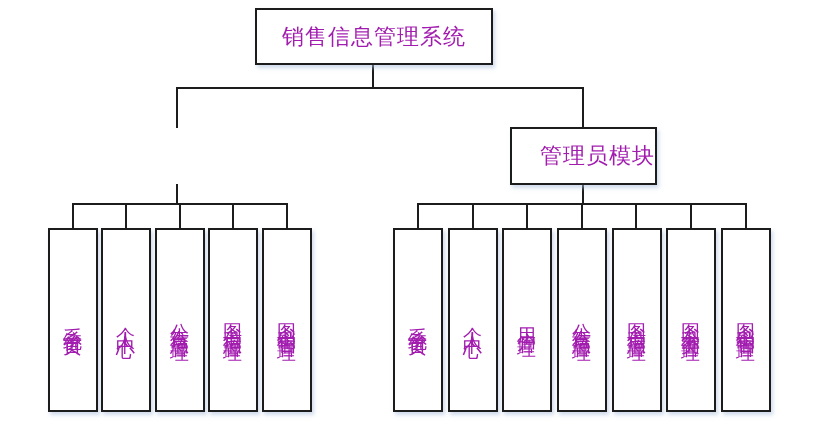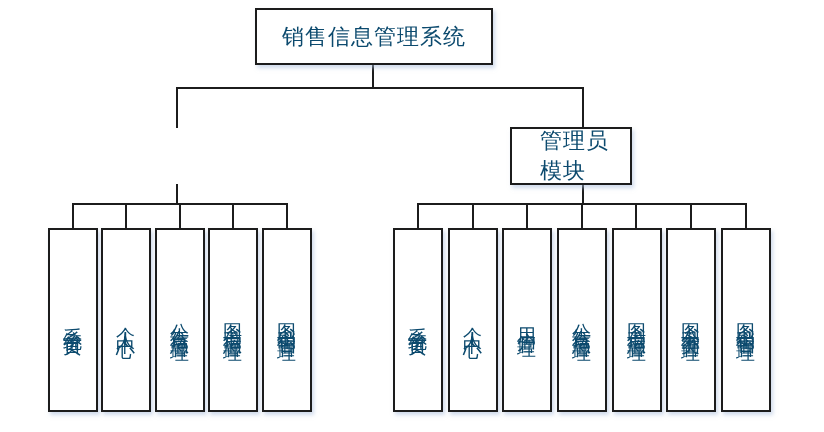--- a/index.html
+++ b/index.html
@@ -10,26 +10,26 @@
     overflow:hidden;
     font-family:"Liberation Serif","DejaVu Serif",serif;
   }
   .box{
     position:absolute;
     box-sizing:border-box;
     background:#ffffff;
     border:2px solid #1c1c1c;
     box-shadow:2px 3px 4px rgba(170,190,220,0.55);
     display:flex;align-items:center;justify-content:center;
-    color:#0c4a6e;
+    color:#a21caf;
   }
   .root-box{left:255px;top:8px;width:238px;height:57px;font-size:22px;letter-spacing:1px;}
   .module-box{top:127px;height:58px;font-size:22px;letter-spacing:1px;}
   .m-user{left:116px;width:122px;}
-  .m-admin{left:510px;width:122px;padding-left:28px;}
+  .m-admin{left:510px;width:147px;padding-left:28px;}
   .leaf{top:228px;width:50px;height:184px;font-size:19px;}
   .vtext{
     writing-mode:vertical-rl;
     text-orientation:upright;
     letter-spacing:4px;
     line-height:1;
   }
   .l1{left:48px;}.l2{left:101px;}.l3{left:155px;}.l4{left:208px;}.l5{left:262px;}
   .r1{left:393px;}.r2{left:448px;}.r3{left:502px;}.r4{left:557px;}
   .r5{left:612px;}.r6{left:666px;}.r7{left:721px;}

